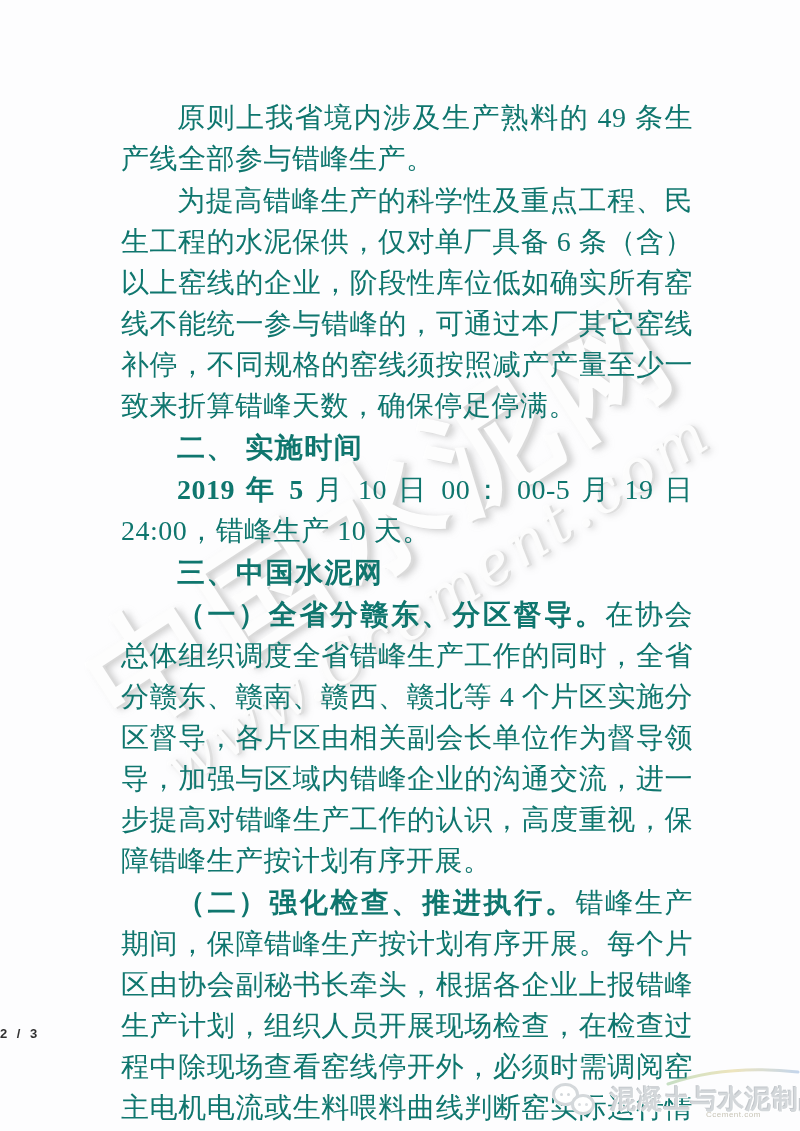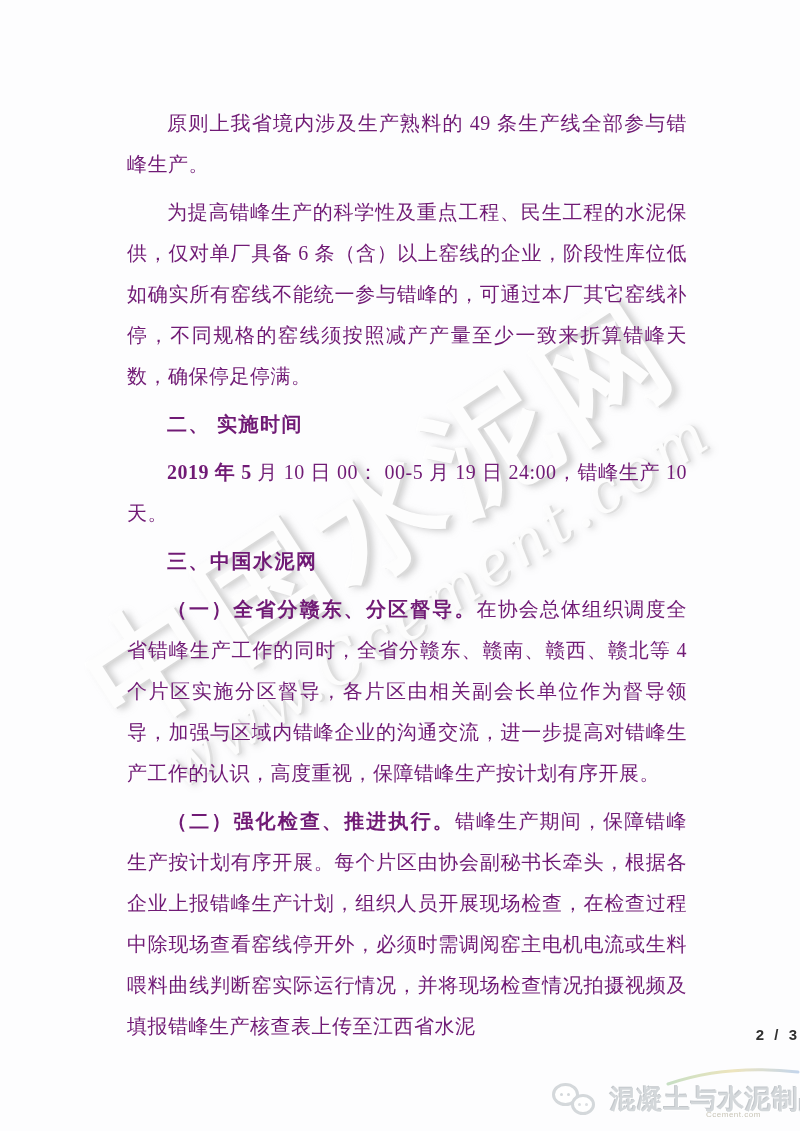--- a/index.html
+++ b/index.html
@@ -43,44 +43,44 @@
     line-height: 1.1;
     margin-top: 4px;
   }
 
   
   .doc {
     position: absolute; left: 120px; top: 96px;
     width: 574px; z-index: 2;
   }
   .para {
-    margin: 7px;
-    font-size: 20px;
+    margin: 1px;
+    font-size: 28px;
     line-height: 41px;
     letter-spacing: 0.5px;
     text-align: justify;
     text-indent: 2em;
-    color: #701a75;
+    color: #0f766e;
   }
   .para .bold { font-weight: bold; }
   .para .hei,
   .para.heading {
     font-family: "Liberation Sans", "DejaVu Sans", sans-serif;
     font-weight: bold;
     letter-spacing: 1.5px;
   }
 
   
   .pagenum {
     position: absolute; left: 0; right: 0; top: 1026px;
     z-index: 2;
-    text-align: right;
+    text-align: left;
     font-family: "Liberation Sans", "DejaVu Sans", sans-serif;
     font-weight: bold;
-    font-size: 15px;
+    font-size: 13px;
     letter-spacing: 3px;
     color: #303030;
   }
 
   
   .footer {
     position: absolute; left: 546px; top: 1062px;
     width: 254px; height: 66px; z-index: 2;
   }
   .swoosh { position: absolute; left: 120px; top: 0; width: 134px; height: 26px; opacity: 0.55; }

